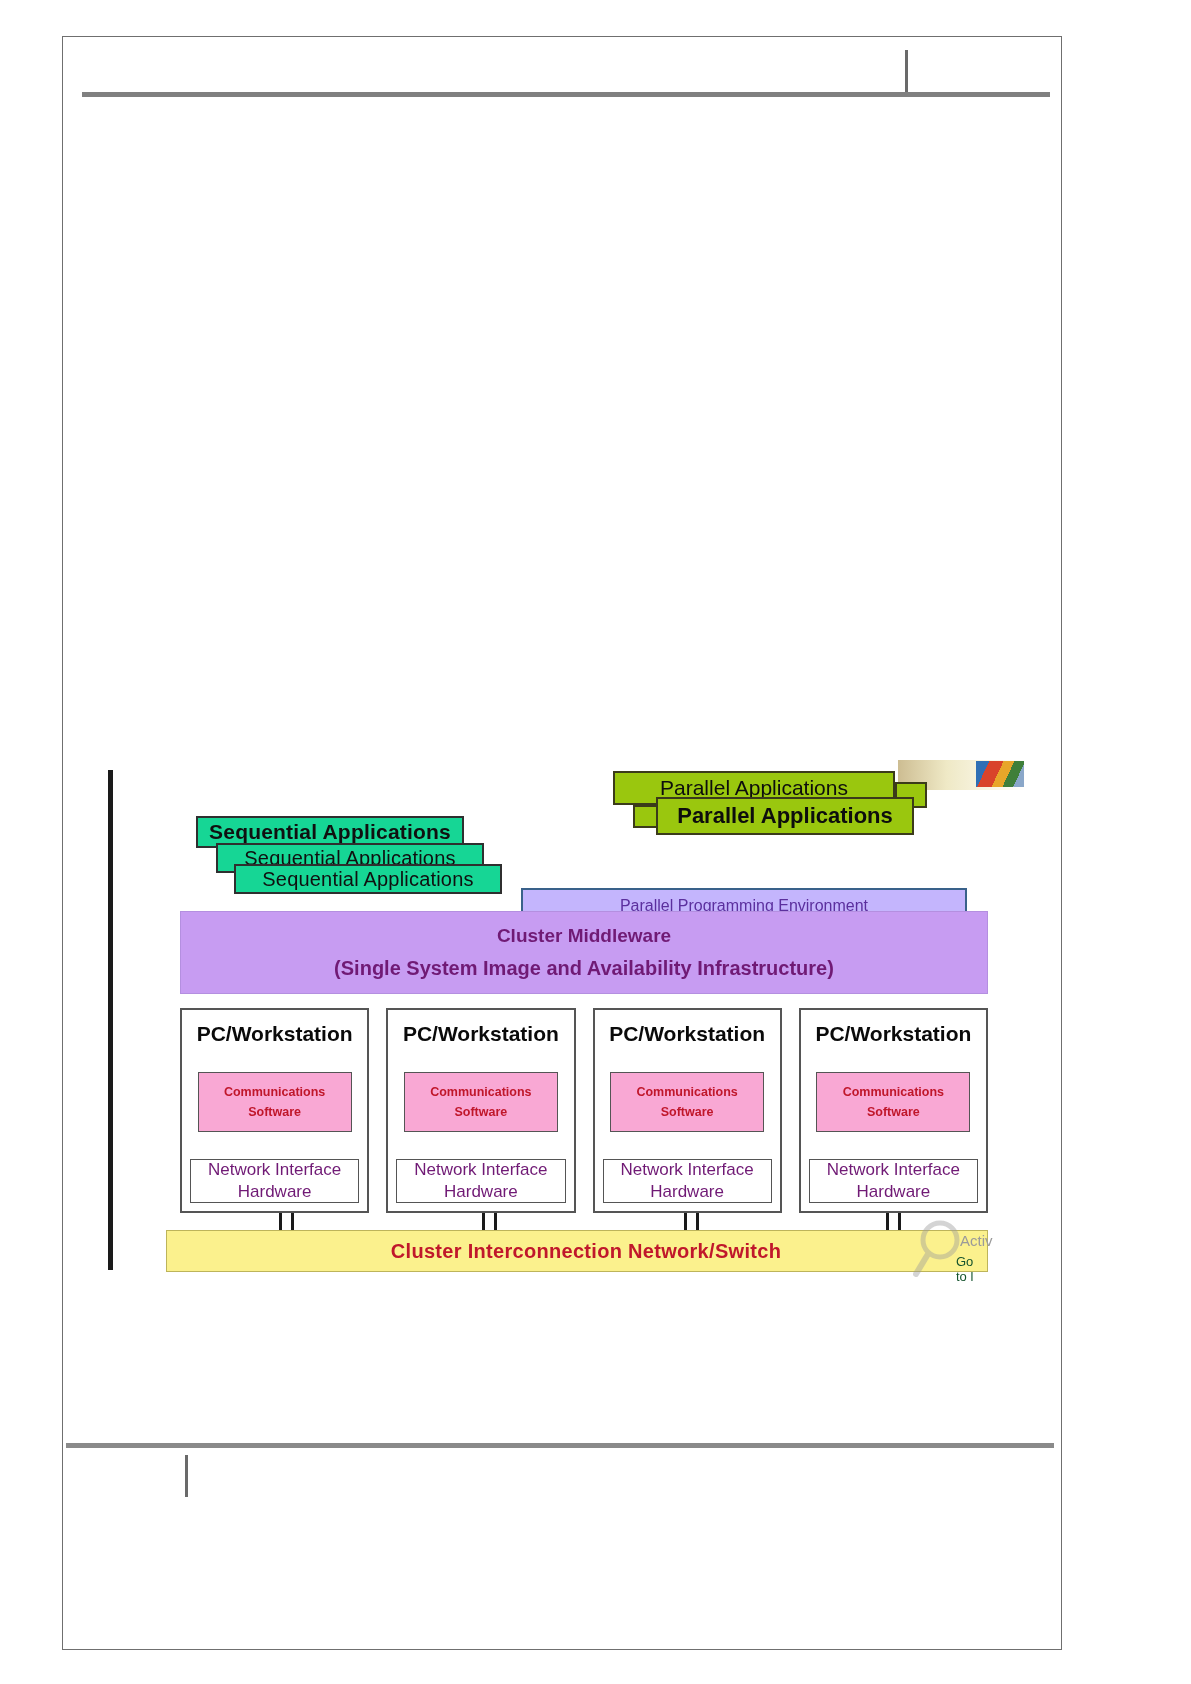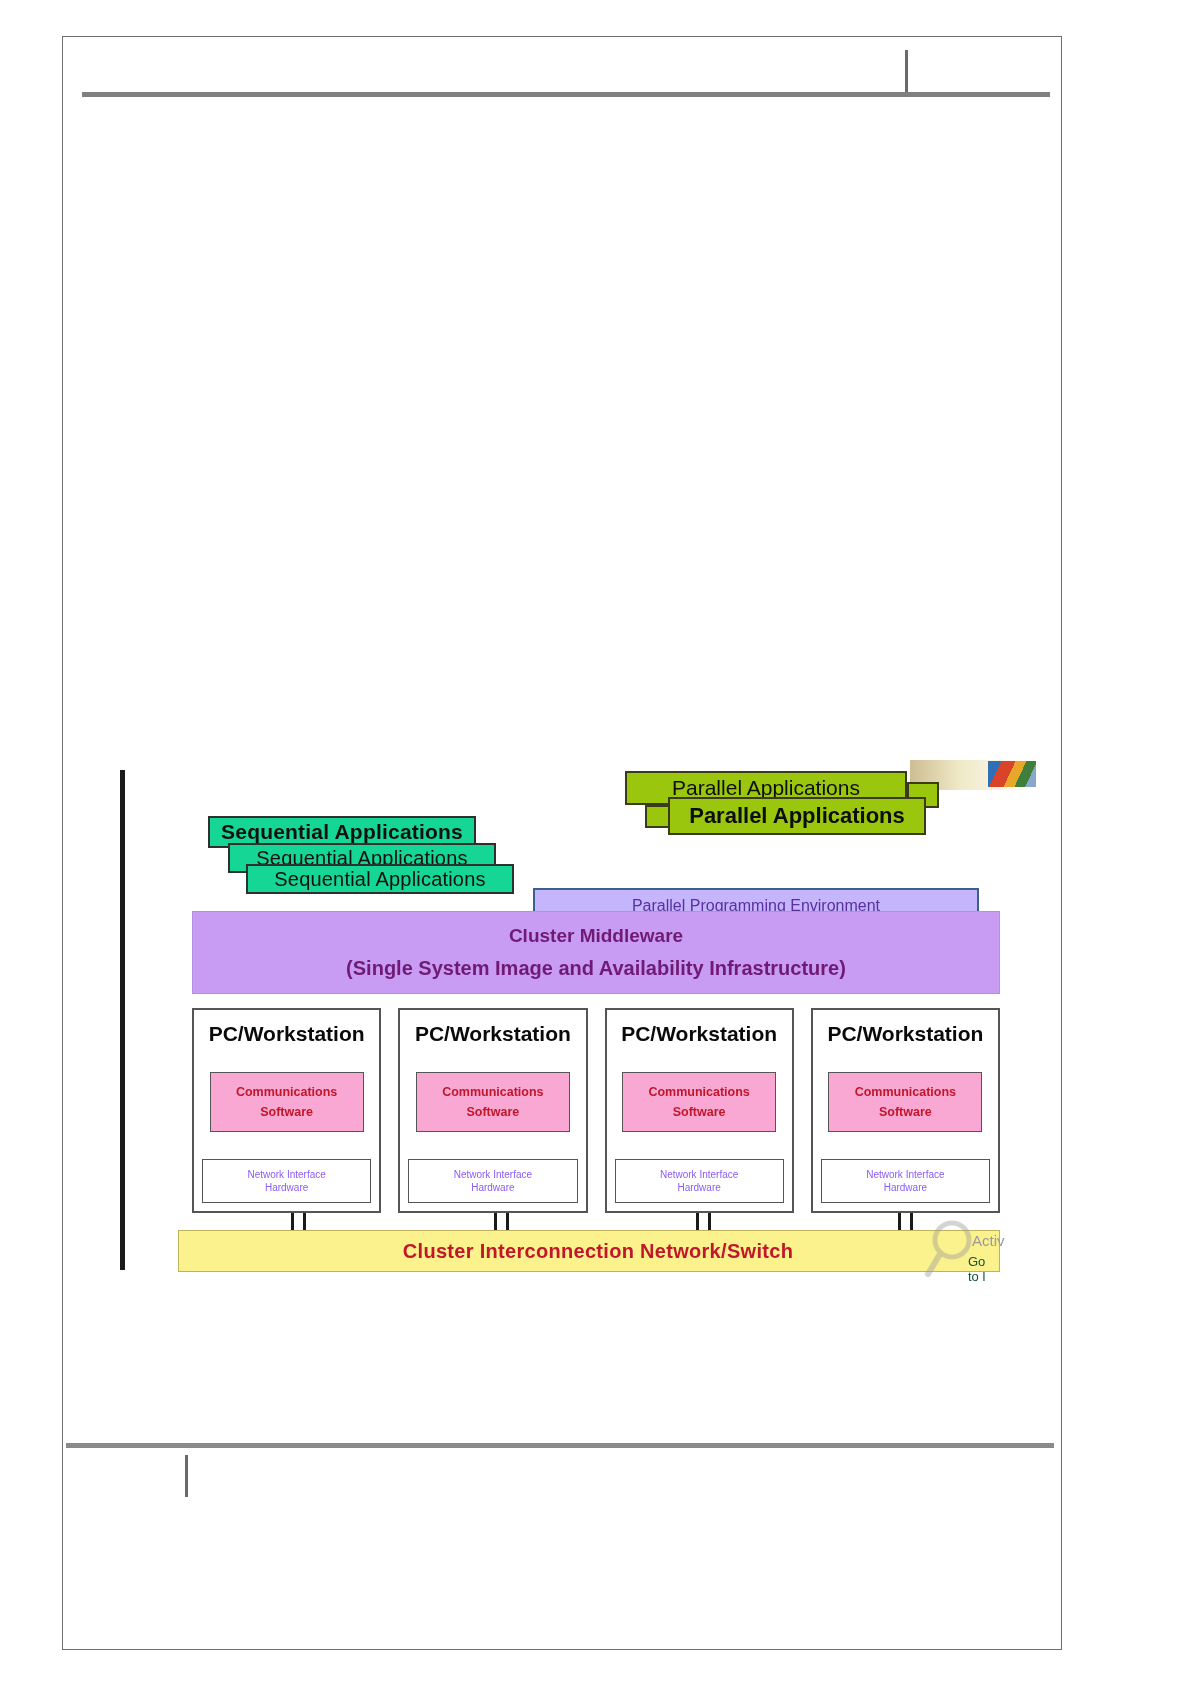--- a/index.html
+++ b/index.html
@@ -20,21 +20,21 @@
     position:absolute;left:905px;top:50px;width:3px;height:42px;background:#6a6a6a;
   }
   #footer-rule{
     position:absolute;left:66px;top:1443px;width:988px;height:5px;background:#8a8a8a;
   }
   #footer-tick{
     position:absolute;left:185px;top:1455px;width:3px;height:42px;background:#6a6a6a;
   }
 
   
-  #diagram{position:absolute;left:12px;top:0;width:960px;height:1684px;}
+  #diagram{position:absolute;left:0;top:0;width:960px;height:1684px;}
 
   #left-rail{
     position:absolute;left:108px;top:770px;width:5px;height:500px;background:#1a1a1a;
   }
 
   .box{
     position:absolute;box-sizing:border-box;display:flex;
     align-items:center;justify-content:center;text-align:center;
   }
 
@@ -100,21 +100,21 @@
     margin-top:26px;width:152px;height:58px;border:1px solid #555555;
     background:#f9a8d4;display:flex;flex-direction:column;
     align-items:center;justify-content:center;gap:6px;
   }
   .comm span{font-size:12.5px;font-weight:700;color:#c0172b;}
   .nic{
     position:absolute;left:8px;right:8px;bottom:8px;height:42px;
     border:1px solid #555555;background:#ffffff;
     display:flex;flex-direction:column;align-items:center;justify-content:center;gap:2px;
   }
-  .nic span{font-size:10px;font-weight:400;color:#8b5cf6;}
+  .nic span{font-size:17px;font-weight:400;color:#701a75;}
 
   
   .leg{position:absolute;width:9px;height:28px;background:#ffffff;
        border-left:3px solid #1a1a1a;border-right:3px solid #1a1a1a;top:1213px;}
 
   
   #interconnect{
     left:166px;top:1230px;width:822px;height:42px;
     background:#fbf18d;border:1px solid #bdb45a;
     color:#c0172b;font-size:20px;font-weight:700;letter-spacing:.3px;padding-left:18px;

